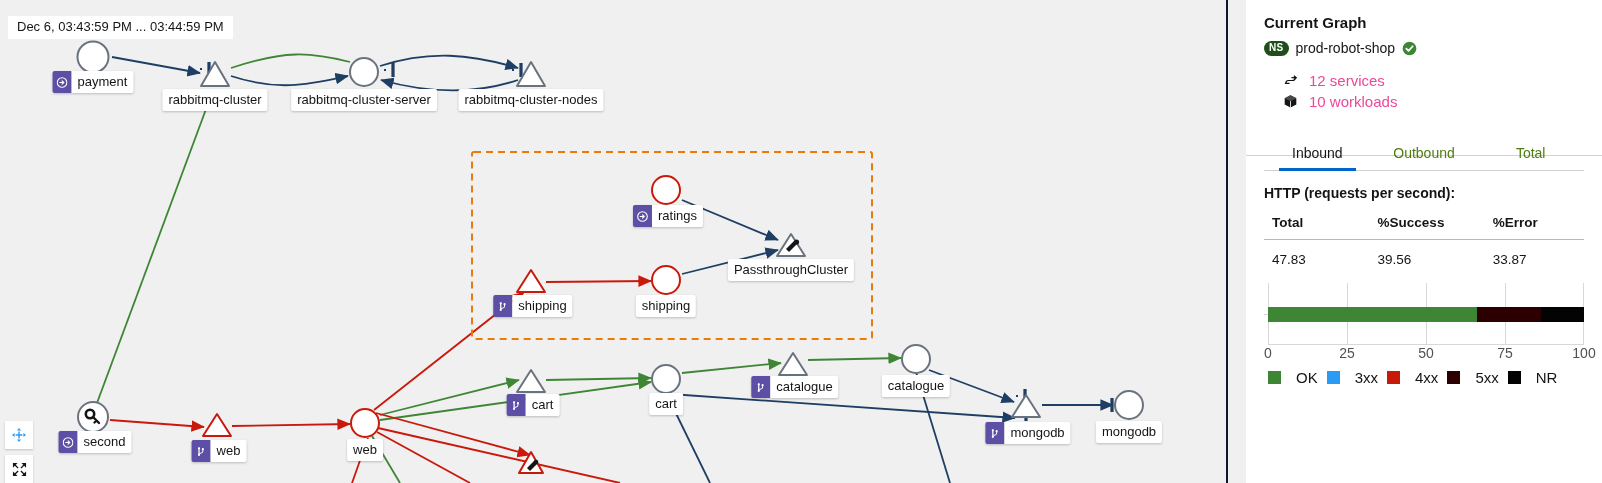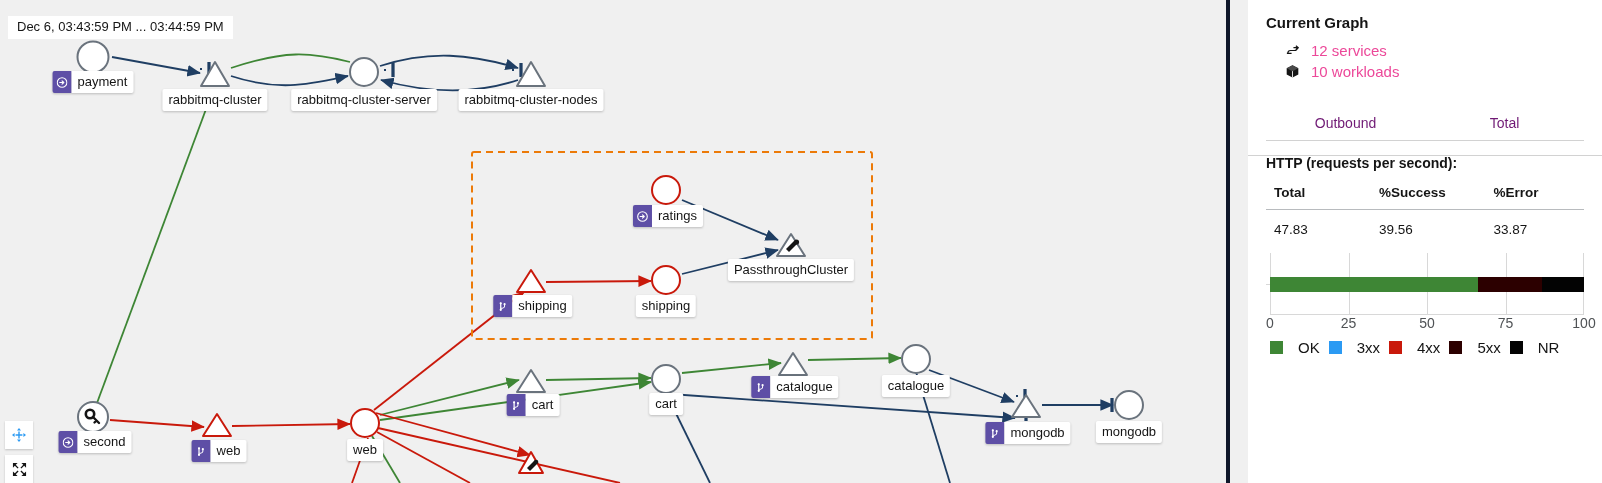--- a/index.html
+++ b/index.html
@@ -68,21 +68,21 @@
     background: #ffffff;
     display: flex; align-items: center; justify-content: center;
     box-shadow: 0 1px 2px rgba(3,3,3,.2);
     cursor: pointer;
   }
 
   
   .side-panel {
     width: 376px; flex: 0 0 376px; height: 483px;
     background: #f0f0f0;
-    border-left: 4px solid #0f172a;
+    border-left: 2px solid #0f172a;
     position: relative;
   }
   .panel-card {
     position: absolute;
     left: 18px; top: 0; right: 0; bottom: 0;
     background: #ffffff;
     padding: 14px 18px 0 18px;
   }
   .panel-title {
     font-size: 15px; font-weight: bold; color: #151515;
@@ -117,21 +117,21 @@
   
   .tabs {
     display: flex;
     margin-top: 26px;
     border-bottom: 1px solid #d2d2d2;
   }
   .tab {
     flex: 1;
     text-align: center;
     font-size: 14px;
-    color: #701a75;
+    color: #4d7c0f;
     padding: 8px 0 9px 0;
     cursor: pointer;
     position: relative;
   }
   .tab.active { color: #151515; }
   .tab.active::after {
     content: ""; position: absolute; left: 14%; right: 14%; bottom: -1px;
     height: 3px; background: #0066cc;
   }
 
@@ -446,20 +446,30 @@
         </svg>
       </div>
     </div>
   </div>
 
   <div class="side-panel">
     <div class="panel-card">
 
       <div class="panel-title">Current Graph</div>
 
+      <div class="ns-row">
+        <span class="ns-badge">NS</span>
+        <span class="ns-name">prod-robot-shop</span>
+        <span class="health-ok">
+          <svg width="15" height="15" viewBox="0 0 16 16">
+              <circle cx="8" cy="8" r="7.3" fill="#3e8635"></circle>
+              <path d="M4.6,8.2 L6.9,10.5 L11.4,5.6" fill="none" stroke="#fff" stroke-width="1.8" stroke-linecap="round" stroke-linejoin="round"></path>
+            </svg>
+        </span>
+      </div>
 
       <div class="stats">
         <div class="stat-row">
           <span class="stat-icon">
             <svg width="15" height="15" viewBox="0 0 16 16">
                 <path d="M3,11 a3,3 0 0 1 3,-3 h4 a3,3 0 0 0 3,-3" fill="none" stroke="#151515" stroke-width="1.3"></path>
                 <path d="M2,11 h5 M9,5 h5" stroke="#151515" stroke-width="1.3"></path>
                 <path d="M11.6,3 L14.2,5 L11.6,7" fill="none" stroke="#151515" stroke-width="1.3" stroke-linejoin="round"></path>
               </svg>
           </span>
@@ -473,20 +483,21 @@
                 <path d="M8,7.6 V14.4" stroke="#fff" stroke-width=".9"></path>
               </svg>
           </span>
           <span class="stat-text">10 workloads</span>
         </div>
       </div>
 
       <div class="panel-divider"></div>
 
       <div class="tabs">
+        <div class="tab active">Inbound</div>
         <div class="tab">Outbound</div>
         <div class="tab">Total</div>
       </div>
 
       <div class="http-title">HTTP (requests per second):</div>
 
       <table class="metrics">
         <thead>
           <tr>
             <th style="width:33%">Total</th>

